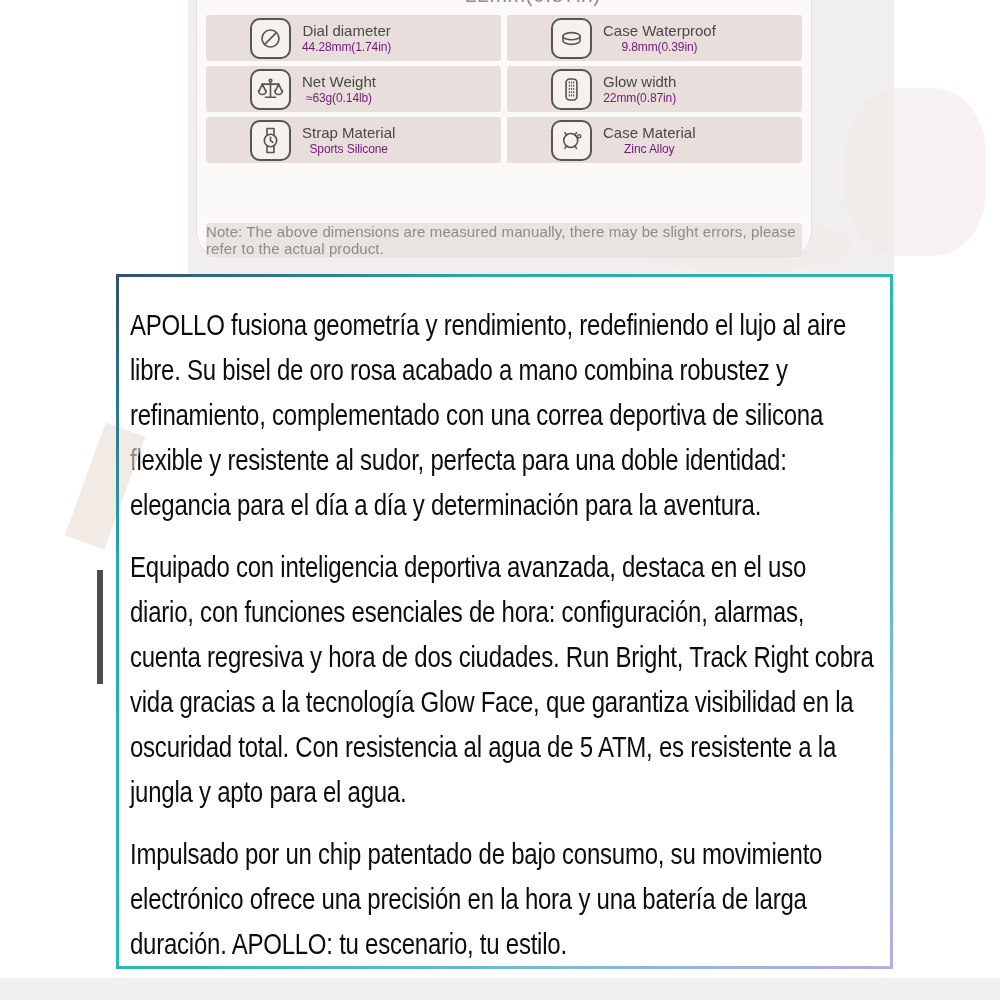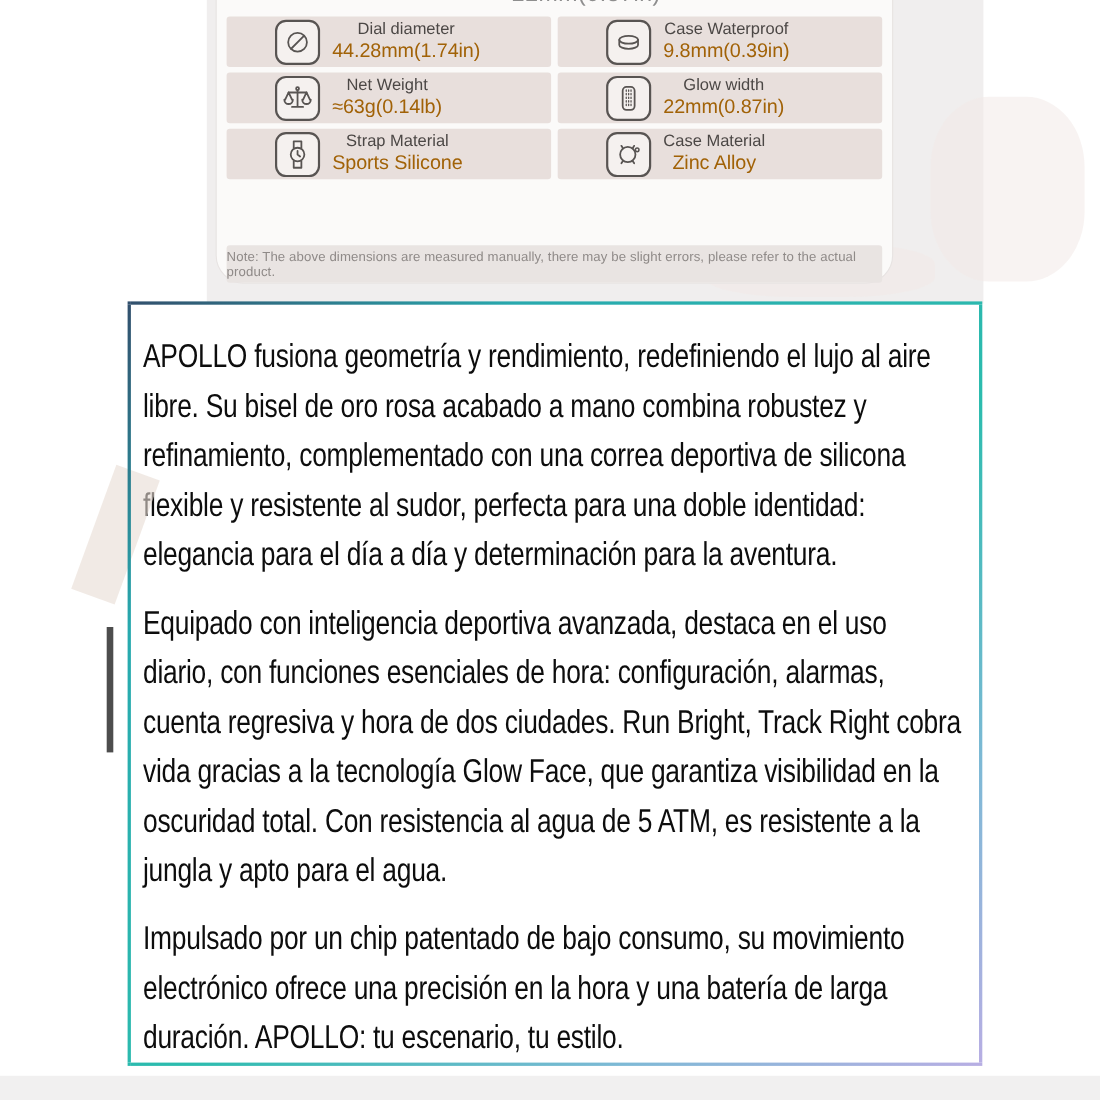--- a/index.html
+++ b/index.html
@@ -52,26 +52,26 @@
   .icon-box {
     width:41px; height:41px; flex:none;
     border:2px solid #585452; border-radius:10px;
     background:rgba(255,255,255,.55);
     display:flex; align-items:center; justify-content:center;
   }
   .icon-box svg { width:31px; height:31px; stroke:#585452; fill:none;
     stroke-width:2.1; stroke-linecap:round; stroke-linejoin:round; }
   .spec-text { display:flex; flex-direction:column; line-height:1.2;align-items:center; }
   .spec-label { font-size:15px; color:#4b4745; white-space:pre; }
-  .spec-value { font-size:18px; color:#a16207; white-space:pre; letter-spacing:-.1px; }
+  .spec-value { font-size:12px; color:#701a75; white-space:pre; letter-spacing:-.1px; }
   .note-row {
     position:absolute; left:9px; right:9px; top:266px; height:34px;
     background:#e9e4e2; border-radius:3px;
     display:flex; align-items:center; justify-content:center;
-    font-size:12px; color:#8f8a88; letter-spacing:.1px;
+    font-size:15px; color:#8f8a88; letter-spacing:.1px;
   }
 
   
   .text-sheet {
     position:absolute; left:120px; top:278px; width:760px; height:698px;
     background:#ffffff; z-index:2;
     padding:24px 4px 0 10px;
     overflow:hidden;
   }
   .desc-inner {

